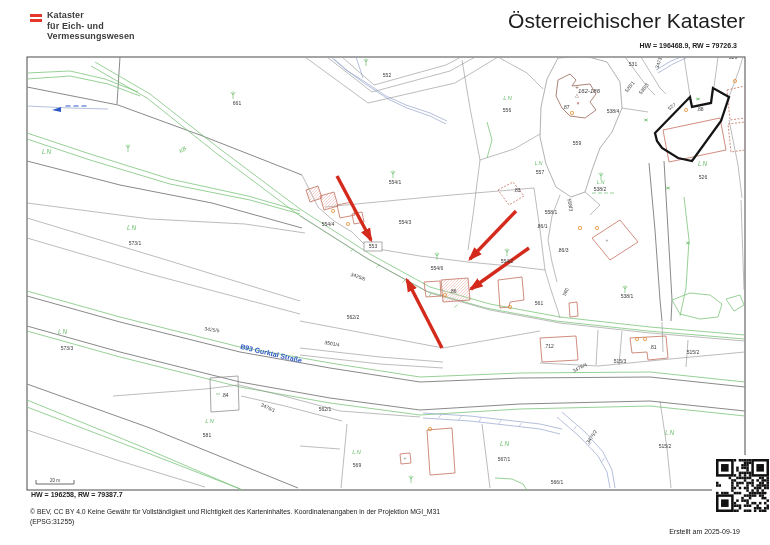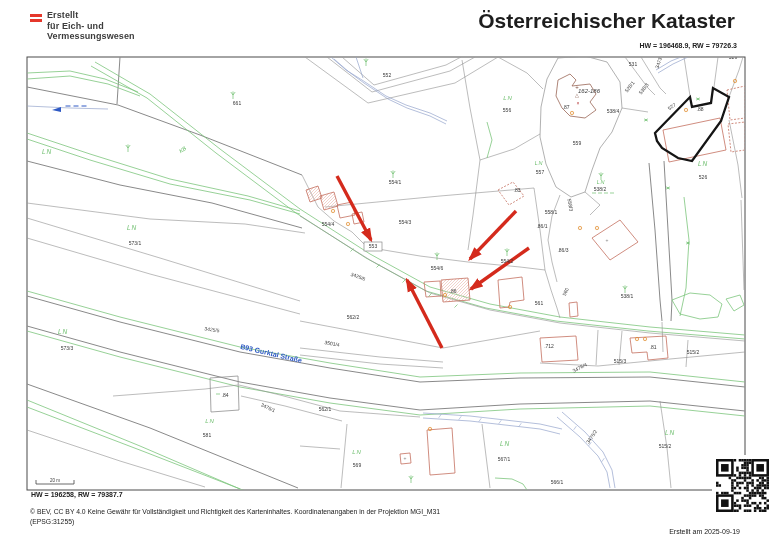--- a/index.html
+++ b/index.html
@@ -1,36 +1,36 @@
 <!DOCTYPE html>
 <html><head>
 <meta charset="utf-8">
 <style>
   html,body{margin:0;padding:0;background:#fff}
   .page{position:relative;width:770px;height:545px;background:#fff;overflow:hidden;font-family:"Liberation Sans",sans-serif}
   .logo{position:absolute;left:30px;top:14px;width:12px;height:8px}
   .logo .bar{height:3px;background:#e5372b;margin-bottom:2px}
   .logo-text{position:absolute;left:47px;top:10px;font-size:9px;line-height:10.5px;color:#3c3c3c;font-weight:bold;letter-spacing:.1px}
-  .title{position:absolute;right:35px;top:9px;font-size:21px;color:#1d1d1d;font-weight:bold}
+  .title{position:absolute;right:25px;top:9px;font-size:21px;color:#1d1d1d;font-weight:normal}
   .coord-top{position:absolute;right:33px;top:42px;font-size:7px;font-weight:bold;color:#222}
   .coord-bottom{position:absolute;left:31px;top:491px;font-size:7px;font-weight:bold;color:#222}
   .copyright{position:absolute;left:30px;top:507px;font-size:6.8px;line-height:9.5px;color:#1a1a1a;width:660px}
   .created{position:absolute;right:30px;top:528px;font-size:7px;color:#1a1a1a}
   svg.mapcanvas{position:absolute;left:0;top:0}
 </style>
 </head>
 <body>
 
 <div class="page">
   <div class="logo">
     <div class="bar"></div>
     <div class="bar"></div>
   </div>
   <div class="logo-text">
-    <div>Erstellt</div>
+    <div>Kataster</div>
     <div>für Eich- und</div>
     <div>Vermessungswesen</div>
   </div>
   <div class="title">Österreichischer Kataster</div>
   <div class="coord-top">HW = 196468.9, RW = 79726.3</div>
 
   <svg class="mapcanvas" width="770" height="545" viewBox="0 0 770 545" id="mapsvg">
       <defs>
         <pattern id="ht" patternUnits="userSpaceOnUse" width="3" height="3">
           <path d="M0,3 L3,0" stroke="#eab3aa" stroke-width="0.6" fill="none"></path>

